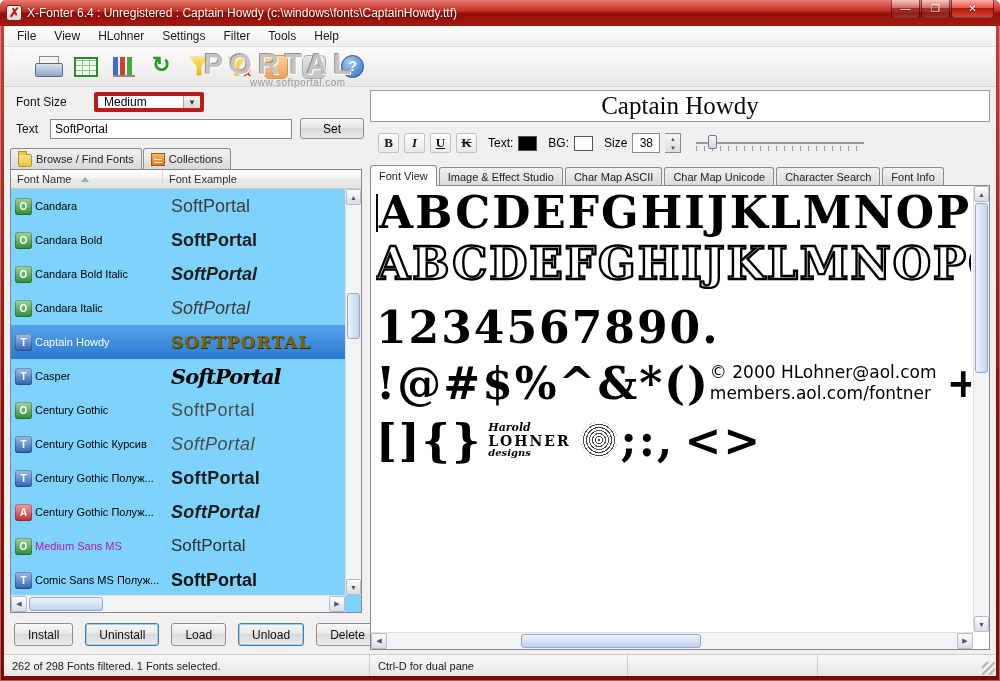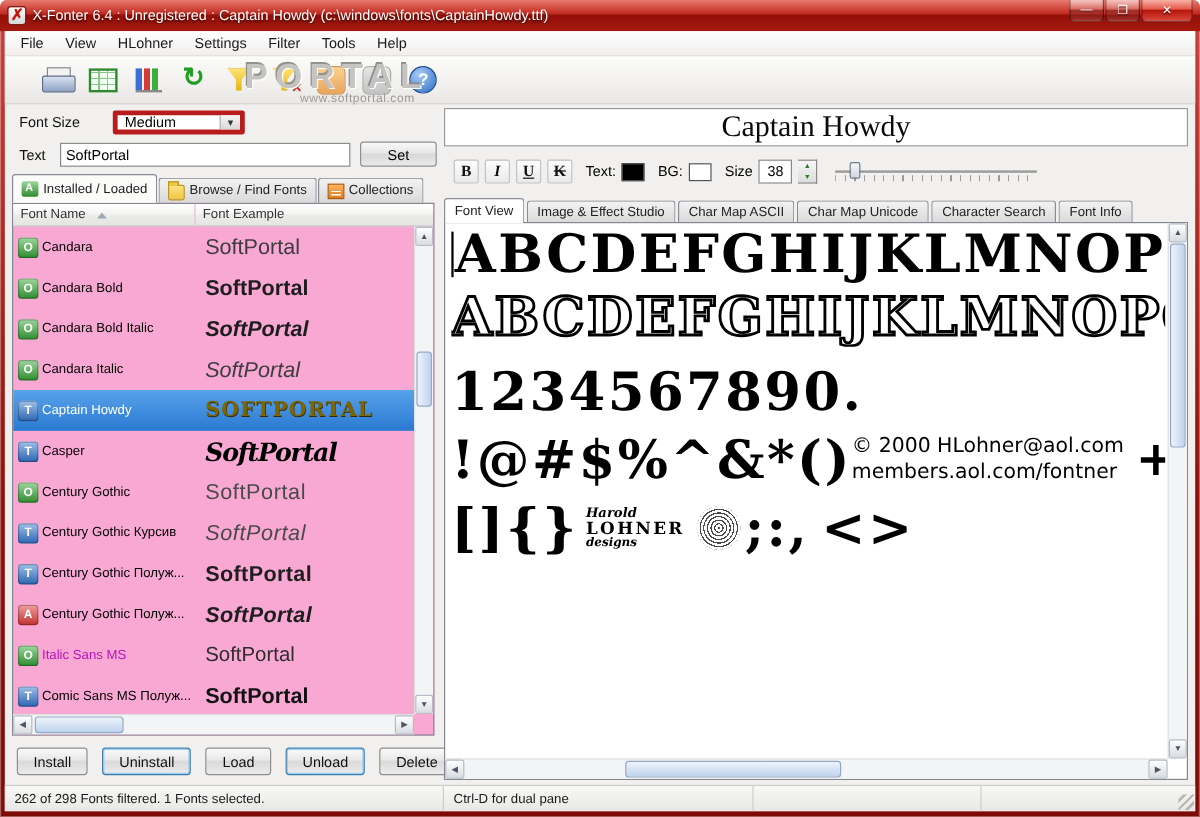--- a/index.html
+++ b/index.html
@@ -90,21 +90,21 @@
   .tabicon { width:14px; height:13px; position:relative; flex:0 0 auto; }
   .ti-installed-fonts { background:linear-gradient(#9fd69f,#2e8b2e); border-radius:2px; }
   .ti-installed-fonts::before { content:'A'; position:absolute; left:3px; top:0px; font-size:9px; font-weight:bold; color:#fff; }
   .ti-browse-folder { background:linear-gradient(#fbe284,#eec63f); border:1px solid #b99627; border-radius:1px 2px 2px 2px; margin-top:2px; }
   .ti-browse-folder::before { content:''; position:absolute; left:-1px; top:-4px; width:7px; height:3px;
                               background:#eec63f; border:1px solid #b99627; border-bottom:none; }
   .ti-collections { background:linear-gradient(#ffb35e,#e07b1a); border:1px solid #a85a10; }
   .ti-collections::before { content:''; position:absolute; left:2px; top:3px; right:2px; height:6px;
                             background:repeating-linear-gradient(0deg,#fff 0 1px,transparent 1px 3px); }
 
-  .table-frame { position:absolute; top:82px; left:0; right:0; height:444px; border:1px solid #828790; background:#f9a8d4; z-index:2; }
+  .table-frame { position:absolute; top:82px; left:0; right:0; height:444px; border:1px solid #828790; background:#7dd3fc; z-index:2; }
   .thead { display:flex; height:19px; }
   .th { font-size:11px; color:#333; display:flex; align-items:center; padding:0 6px;
         background:linear-gradient(#ffffff,#f4f4f3 45%,#ececea 50%,#e4e4e2); border-right:1px solid #d8d8d6; border-bottom:1px solid #c9c9c7; }
   .th-name { width:152px; }
   .th-example { flex:1; border-right:none; }
   .sort-arrow { width:0; height:0; border-left:4px solid transparent; border-right:4px solid transparent;
                 border-bottom:5px solid #9aa8b8; margin-left:10px; }
   .font-list { position:absolute; top:19px; left:0; right:16px; bottom:17px; overflow:hidden; }
   .font-row { height:34px; display:flex; align-items:center; padding:0 2px; }
   .font-row.selected { background:linear-gradient(#58a2ea,#2a7ad2); }
@@ -295,24 +295,20 @@
           </div>
         </div>
 
         <div class="text-row">
           <span class="lp-label">Text</span>
           <input class="text-input" value="SoftPortal" style="">
           <button class="set-btn">Set</button>
         </div>
 
         <div class="left-tabs">
-            <div class="ltab active">
-     <span class="tabicon ti-installed-fonts"></span>
-     <span>Installed / Loaded</span>
-   </div>
             <div class="ltab">
      <span class="tabicon ti-browse-folder"></span>
      <span>Browse / Find Fonts</span>
    </div>
             <div class="ltab">
      <span class="tabicon ti-collections"></span>
      <span>Collections</span>
    </div>
           </div>
 
@@ -373,21 +369,21 @@
      <span class="fname">Century Gothic Полуж...</span>
      <span class="fexample st-gothic-bold">SoftPortal</span>
    </div>
               <div class="font-row">
      <span class="ficon ic-red">A</span>
      <span class="fname">Century Gothic Полуж...</span>
      <span class="fexample st-gothic-bold-italic">SoftPortal</span>
    </div>
               <div class="font-row">
      <span class="ficon ic-green">O</span>
-     <span class="fname" style="color:#b515b5">Italic Sans MS</span>
+     <span class="fname" style="color:#b515b5">Medium Sans MS</span>
      <span class="fexample st-comic">SoftPortal</span>
    </div>
               <div class="font-row">
      <span class="ficon ic-blue">T</span>
      <span class="fname">Comic Sans MS Полуж...</span>
      <span class="fexample st-comic-bold">SoftPortal</span>
    </div>
             </div>
 
           <div class="vscroll">

